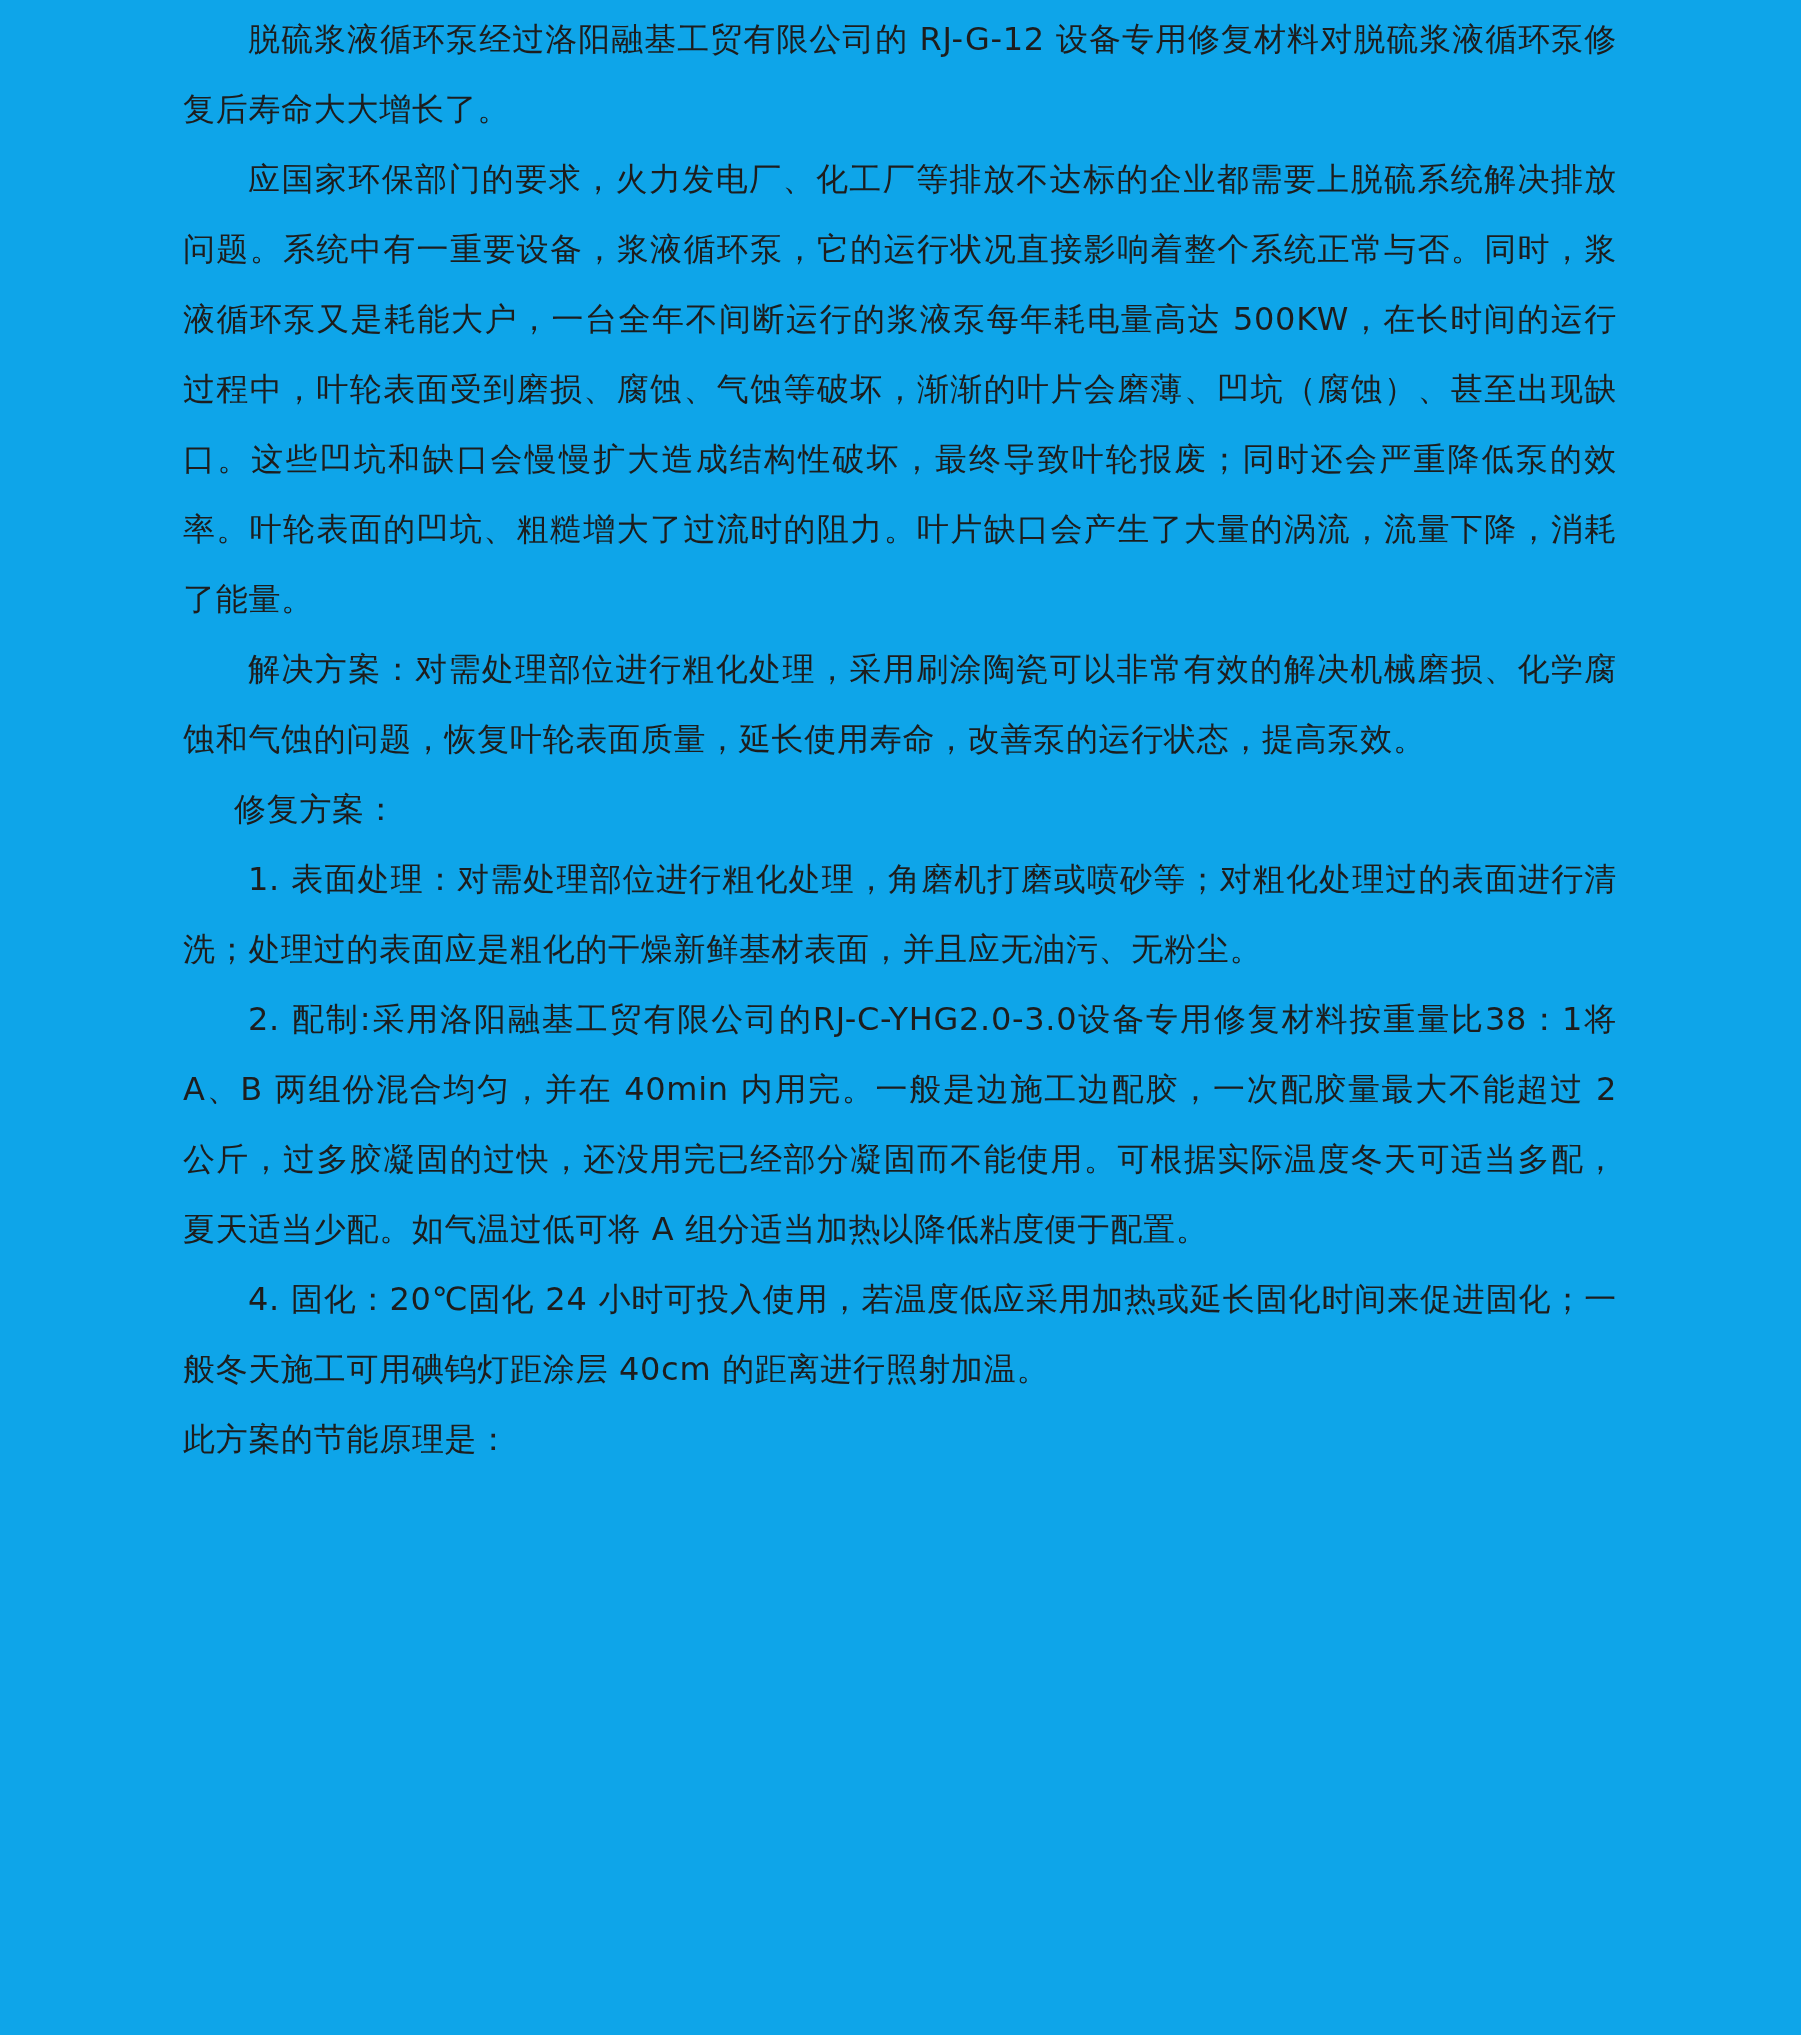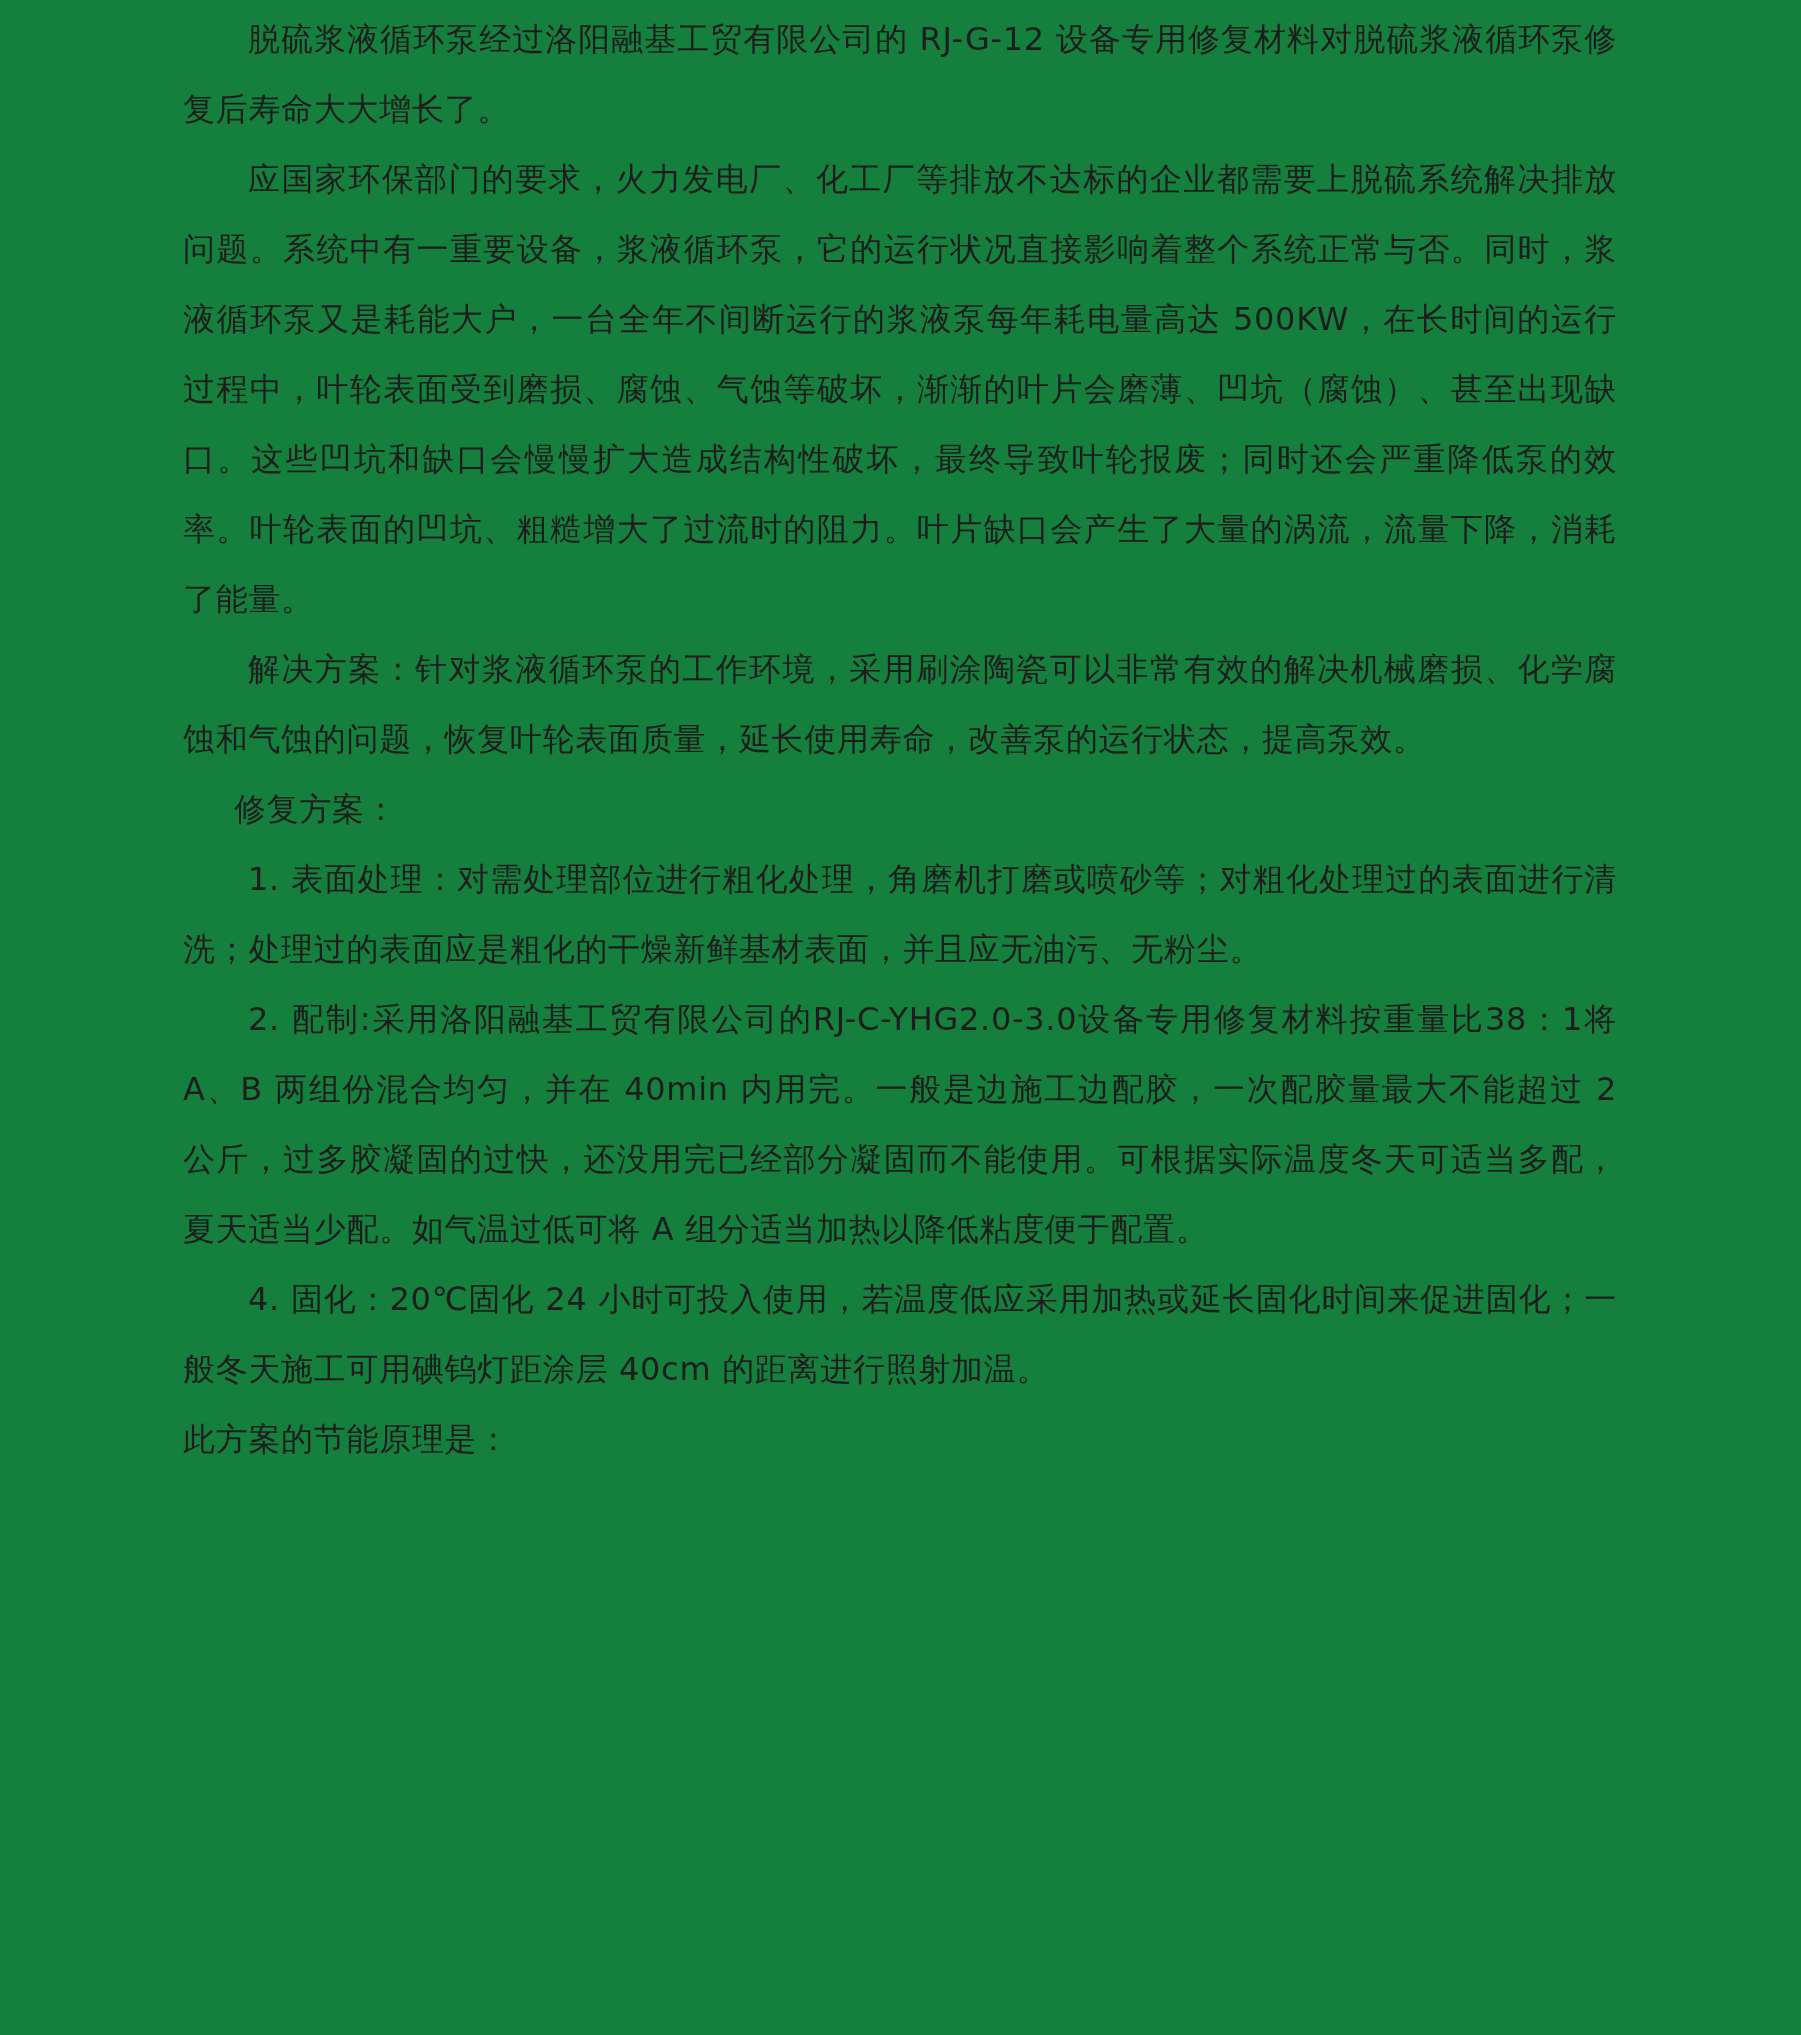--- a/index.html
+++ b/index.html
@@ -5,21 +5,21 @@
   html, body {
     margin: 0;
     padding: 0;
     background: #ffffff;
   }
   .page {
     position: relative;
     width: 1802px;
     height: 2035px;
     box-sizing: border-box;
-    background: #15803d;
+    background: #0ea5e9;
     padding: 4.4px 185px 0 183px;
     overflow: hidden;
     font-family: "DejaVu Sans", "Liberation Sans", sans-serif;
   }
   .doc-text p {
     margin: 0;
     padding: 0;
     font-size: 32px;
     line-height: 70px;
     letter-spacing: 0.7px;
@@ -32,21 +32,21 @@
   .ind-15 { text-indent: 51px; }  
   .ind-0 { text-indent: 0; }      
 </style>
 </head>
 <body>
 
 <div class="page">
   <div class="doc-text">
     <p class="ind-2">脱硫浆液循环泵经过洛阳融基工贸有限公司的 RJ-G-12 设备专用修复材料对脱硫浆液循环泵修复后寿命大大增长了。</p>
     <p class="ind-2">应国家环保部门的要求，火力发电厂、化工厂等排放不达标的企业都需要上脱硫系统解决排放问题。系统中有一重要设备，浆液循环泵，它的运行状况直接影响着整个系统正常与否。同时，浆液循环泵又是耗能大户，一台全年不间断运行的浆液泵每年耗电量高达 500KW，在长时间的运行过程中，叶轮表面受到磨损、腐蚀、气蚀等破坏，渐渐的叶片会磨薄、凹坑（腐蚀）、甚至出现缺口。这些凹坑和缺口会慢慢扩大造成结构性破坏，最终导致叶轮报废；同时还会严重降低泵的效率。叶轮表面的凹坑、粗糙增大了过流时的阻力。叶片缺口会产生了大量的涡流，流量下降，消耗了能量。</p>
-    <p class="ind-2">解决方案：针对浆液循环泵的工作环境，采用刷涂陶瓷可以非常有效的解决机械磨损、化学腐蚀和气蚀的问题，恢复叶轮表面质量，延长使用寿命，改善泵的运行状态，提高泵效。</p>
+    <p class="ind-2">解决方案：对需处理部位进行粗化处理，采用刷涂陶瓷可以非常有效的解决机械磨损、化学腐蚀和气蚀的问题，恢复叶轮表面质量，延长使用寿命，改善泵的运行状态，提高泵效。</p>
     <p class="ind-15">修复方案：</p>
     <p class="ind-2">1. 表面处理：对需处理部位进行粗化处理，角磨机打磨或喷砂等；对粗化处理过的表面进行清洗；处理过的表面应是粗化的干燥新鲜基材表面，并且应无油污、无粉尘。</p>
     <p class="ind-2">2. 配制:采用洛阳融基工贸有限公司的RJ-C-YHG2.0-3.0设备专用修复材料按重量比38：1将A、B 两组份混合均匀，并在 40min 内用完。一般是边施工边配胶，一次配胶量最大不能超过 2 公斤，过多胶凝固的过快，还没用完已经部分凝固而不能使用。可根据实际温度冬天可适当多配，夏天适当少配。如气温过低可将 A 组分适当加热以降低粘度便于配置。</p>
     <p class="ind-2">4. 固化：20℃固化 24 小时可投入使用，若温度低应采用加热或延长固化时间来促进固化；一般冬天施工可用碘钨灯距涂层 40cm 的距离进行照射加温。</p>
     <p class="ind-0">此方案的节能原理是：</p>
   </div>
 </div>
 
 
 </body></html>

